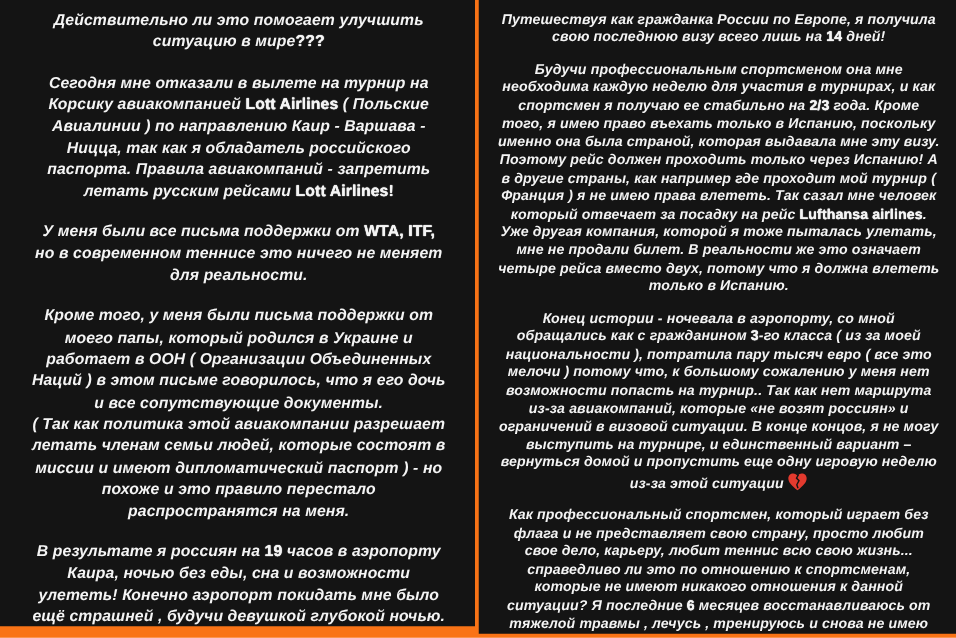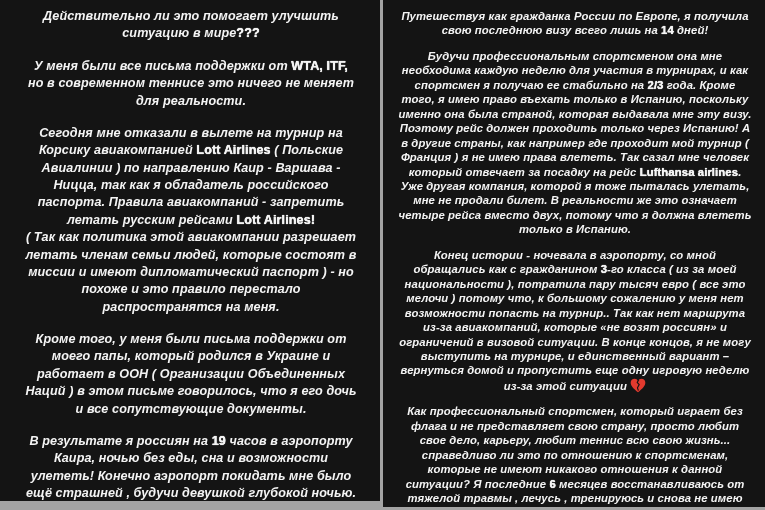--- a/index.html
+++ b/index.html
@@ -5,21 +5,21 @@
   html, body { margin: 0; padding: 0; }
   body {
     width: 765px; height: 510px;
     background: #ffffff;
     font-family: "Liberation Sans", sans-serif;
     overflow: hidden;
   }
   .page {
     position: relative;
     width: 765px; height: 510px;
-    background: #a3a3a3;
+    background: #f97316;
     overflow: hidden;
   }
   .panel {
     position: absolute;
     top: 0;
     box-sizing: border-box;
     font-style: italic;
     font-weight: bold;
     text-align: center;
     overflow: hidden;
@@ -52,24 +52,24 @@
     width: 16px; height: 15px;
     vertical-align: -3px;
   }
 </style>
 </head>
 <body>
 
 <div class="page">
   <section class="panel panel-left" style="background: rgb(20, 20, 20); color: rgb(244, 244, 244);">
       <p class="para"><span>Действительно ли это помогает улучшить ситуацию в мире</span><span class="hl">???</span></p>
+      <p class="para"><span>Сегодня мне отказали в вылете на турнир на Корсику авиакомпанией </span><span class="hl">Lott Airlines</span><span> ( Польские Авиалинии ) по направлению Каир - Варшава - Ницца, так как я обладатель российского паспорта. Правила авиакомпаний - запретить летать русским рейсами </span><span class="hl">Lott Airlines!</span></p>
       <p class="para"><span>У меня были все письма поддержки от </span><span class="hl">WTA, ITF,</span><span> но в современном теннисе это ничего не меняет для реальности.</span></p>
-      <p class="para"><span>Сегодня мне отказали в вылете на турнир на Корсику авиакомпанией </span><span class="hl">Lott Airlines</span><span> ( Польские Авиалинии ) по направлению Каир - Варшава - Ницца, так как я обладатель российского паспорта. Правила авиакомпаний - запретить летать русским рейсами </span><span class="hl">Lott Airlines!</span></p>
+      <p class="para"><span>Кроме того, у меня были письма поддержки от моего папы, который родился в Украине и работает в ООН ( Организации Объединенных Наций ) в этом письме говорилось, что я его дочь и все сопутствующие документы.</span></p>
       <p class="para tight"><span>( Так как политика этой авиакомпании разрешает летать членам семьи людей, которые состоят в миссии и имеют дипломатический паспорт ) - но похоже и это правило перестало распространятся на меня.</span></p>
-      <p class="para"><span>Кроме того, у меня были письма поддержки от моего папы, который родился в Украине и работает в ООН ( Организации Объединенных Наций ) в этом письме говорилось, что я его дочь и все сопутствующие документы.</span></p>
       <p class="para"><span>В результате я россиян на </span><span class="hl">19</span><span> часов в аэропорту Каира, ночью без еды, сна и возможности улететь! Конечно аэропорт покидать мне было ещё страшней , будучи девушкой глубокой ночью.</span></p>
     </section>
   <section class="panel panel-right" style="background: rgb(20, 20, 20); color: rgb(244, 244, 244);">
       <p class="para"><span>Путешествуя как гражданка России по Европе, я получила свою последнюю визу всего лишь на </span><span class="hl">14</span><span> дней!</span></p>
       <p class="para"><span>Будучи профессиональным спортсменом она мне необходима каждую неделю для участия в турнирах, и как спортсмен я получаю ее стабильно на </span><span class="hl">2/3</span><span> года. Кроме того, я имею право въехать только в Испанию, поскольку именно она была страной, которая выдавала мне эту визу. Поэтому рейс должен проходить только через Испанию! А в другие страны, как например где проходит мой турнир ( Франция ) я не имею права влететь. Так сазал мне человек который отвечает за посадку на рейс </span><span class="hl">Lufthansa airlines</span><span>. Уже другая компания, которой я тоже пыталась улетать, мне не продали билет. В реальности же это означает четыре рейса вместо двух, потому что я должна влететь только в Испанию.</span></p>
       <p class="para"><span>Конец истории - ночевала в аэропорту, со мной обращались как с гражданином </span><span class="hl">3</span><span>-го класса ( из за моей национальности ), потратила пару тысяч евро ( все это мелочи ) потому что, к большому сожалению у меня нет возможности попасть на турнир.. Так как нет маршрута из-за авиакомпаний, которые «не возят россиян» и ограничений в визовой ситуации. В конце концов, я не могу выступить на турнире, и единственный вариант – вернуться домой и пропустить еще одну игровую неделю из-за этой ситуации </span><span class="inline-icon">
   <svg viewBox="0 0 24 22" xmlns="http://www.w3.org/2000/svg" aria-hidden="true">
     <path d="M12 21 C 5 15.5, 1 11.2, 1 6.8 C 1 3.4, 3.6 1, 6.8 1 C 9 1, 11 2.3, 12 4.1 C 13 2.3, 15 1, 17.2 1 C 20.4 1, 23 3.4, 23 6.8 C 23 11.2, 19 15.5, 12 21 Z" fill="#e33a2e"></path>
     <polyline points="13.2,2.2 10.8,6.5 13.8,9.5 11.2,14.5 12.6,18.6" fill="none" stroke="#141414" stroke-width="1.7"></polyline>
   </svg>

